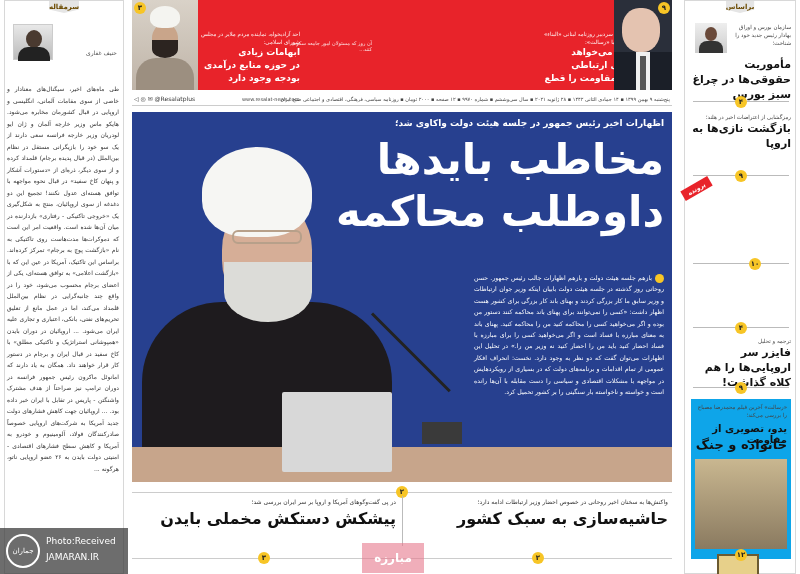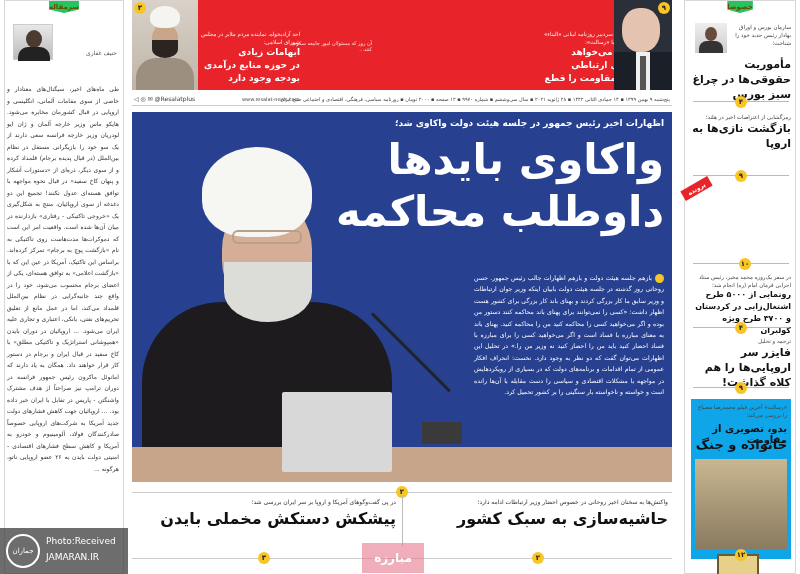--- a/index.html
+++ b/index.html
@@ -1,20 +1,20 @@
 <!DOCTYPE html>
 <html><head>
 <meta charset="utf-8">
 <style>
 *{box-sizing:border-box;margin:0;padding:0}
 body{width:800px;height:574px;background:#fff;font-family:"DejaVu Sans",sans-serif;position:relative;overflow:hidden;direction:rtl}
 .page{position:absolute;inset:0;background:#fff}
 
 .col-left{position:absolute;left:4px;top:0;width:120px;height:574px;border:1px solid #d8d8d8;background:#fff}
-.tag{position:absolute;top:0;left:50%;transform:translateX(-50%);background:#22c55e;color:#6b4a00;font-size:7px;font-weight:bold;padding:2px 0;clip-path:polygon(0 0,100% 0,100% 70%,50% 100%,0 70%)}
+.tag{position:absolute;top:0;left:50%;transform:translateX(-50%);background:#e5e5e5;color:#6b4a00;font-size:7px;font-weight:bold;padding:2px 0;clip-path:polygon(0 0,100% 0,100% 70%,50% 100%,0 70%)}
 .col-left .photo{position:absolute;left:8px;top:23px;width:40px;height:36px;background:linear-gradient(#e8e8e8,#bbb);border:1px solid #ccc}
 .col-left .photo .head{position:absolute;left:12px;top:5px;width:16px;height:18px;border-radius:50%;background:#4a3a30}
 .col-left .photo .body{position:absolute;left:4px;top:22px;width:32px;height:14px;border-radius:10px 10px 0 0;background:#222}
 .col-left .author{position:absolute;right:6px;top:48px;font-size:6px;color:#555}
 .col-left .title{position:absolute;right:4px;top:62px;width:112px;font-size:11px;font-weight:bold;color:#111;text-align:right}
 .col-left .body-text{position:absolute;right:4px;top:82px;width:112px;font-size:6px;line-height:11.5px;color:#333;text-align:justify}
 
 .mast{position:absolute;left:132px;top:0;width:540px;height:90px;background:#e8232a}
 .mast .logo{position:absolute;left:160px;top:4px;font-family:"DejaVu Serif",serif;font-size:62px;font-weight:bold;color:#fff;letter-spacing:-4px}
 .mast .calli{position:absolute;left:150px;top:40px;font-size:5px;color:#fff;opacity:.85;width:90px}
@@ -146,21 +146,21 @@
       <div class="beard"></div>
       <div class="turban"></div>
       <div class="glasses"></div>
     </div>
     <div class="desk"></div>
     <div class="laptop"></div>
     <div class="mic"></div>
     <div class="micbase"></div>
     <div class="kicker">اظهارات اخیر رئیس جمهور در جلسه هیئت دولت واکاوی شد؛</div>
     <div class="headline">
-      <div>واکاوی بایدها</div>
+      <div>مخاطب بایدها</div>
       <div>داوطلب محاکمه</div>
     </div>
     <div class="lead"><span class="bullet"></span><span>بازهم جلسه هیئت دولت و بازهم اظهارات جالب رئیس جمهور. حسن روحانی روز گذشته در جلسه هیئت دولت بابیان اینکه وزیر جوان ارتباطات و وزیر سابق ما کار بزرگی کردند و بهنای باند کار بزرگی برای کشور هست اظهار داشت: «کسی را نمی‌توانند برای پهنای باند محاکمه کنند دستور من بوده و اگر می‌خواهید کسی را محاکمه کنید من را محاکمه کنید. پهنای باند به معنای مبارزه با فساد است و اگر می‌خواهید کسی را برای مبارزه با فساد احضار کنید باید من را احضار کنید نه وزیر من را.» در تحلیل این اظهارات می‌توان گفت که دو نظر به وجود دارد. نخست: انحراف افکار عمومی از تمام اقدامات و برنامه‌های دولت که در بسیاری از رویکردهایش در مواجهه با مشکلات اقتصادی و سیاسی را دست مقابله با آن‌ها رانده است و خواسته و ناخواسته بار سنگینی را بر کشور تحمیل کرد.</span></div>
   </div>
 
   <div class="bottom">
     <div class="rule" style="top:4px"></div>
     <div class="num-badge" style="left:264px;top:-2px">۲</div>
     <div class="divider"></div>
     <div class="story story-r">
@@ -171,21 +171,21 @@
       <div class="kick">در پی گفت‌وگوهای آمریکا و اروپا بر سر ایران بررسی شد؛</div>
       <div class="hl">پیشکش دستکش مخملی بایدن</div>
     </div>
     <div class="rule" style="top:70px"></div>
     <div class="num-badge" style="left:400px;top:64px">۲</div>
     <div class="num-badge" style="left:126px;top:64px">۳</div>
     <div class="watermark-j">مبارزه</div>
   </div>
 
   <div class="col-right">
-    <div class="tag">خصوصا</div>
+    <div class="tag">براساس</div>
     <div class="rphoto">
       <div class="fc"></div>
       <div class="suit"></div>
     </div>
 
     <div class="rbox" style="top:22px;width:56px">
       <div class="kick">سازمان بورس و اوراق بهادار رئیس جدید خود را شناخت؛</div>
     </div>
     <div class="rbox" style="top:56px">
       <div class="hl">مأموریت حقوقی‌ها در چراغ سبز بورس</div>
@@ -195,26 +195,22 @@
 
     <div class="rbox" style="top:112px">
       <div class="kick">رمزگشایی از اعتراضات اخیر در هلند؛</div>
       <div class="hl">بازگشت نازی‌ها به اروپا</div>
     </div>
     <div class="rsep" style="top:174px"></div>
     <div class="num-badge" style="left:50px;top:169px">۹</div>
 
     <div class="ribbon">پرونده</div>
     <div class="rsep" style="top:262px"></div>
-    <div class="num-badge" style="left:54px;top:257px">۱۰</div>
-
-    <div class="rbox" style="top:272px">
-      <div class="kick">در سفر یک‌روزه محمد مخبر، رئیس ستاد اجرایی فرمان امام (ره) انجام شد؛</div>
-      <div class="hl" style="font-size:8px;line-height:12px">رونمایی از ۵۰۰۰ طرح اشتغال‌زایی در کردستان و ۳۷۰۰ طرح ویژه کولبران</div>
-    </div>
+    <div class="num-badge" style="left:64px;top:257px">۱۰</div>
+
     <div class="rsep" style="top:326px"></div>
     <div class="num-badge" style="left:50px;top:321px">۴</div>
 
     <div class="rbox" style="top:336px">
       <div class="kick">ترجمه و تحلیل</div>
       <div class="hl">فایزر سر اروپایی‌ها را هم کلاه گذاشت!</div>
     </div>
     <div class="rsep" style="top:386px"></div>
     <div class="num-badge" style="left:50px;top:381px">۹</div>
 

